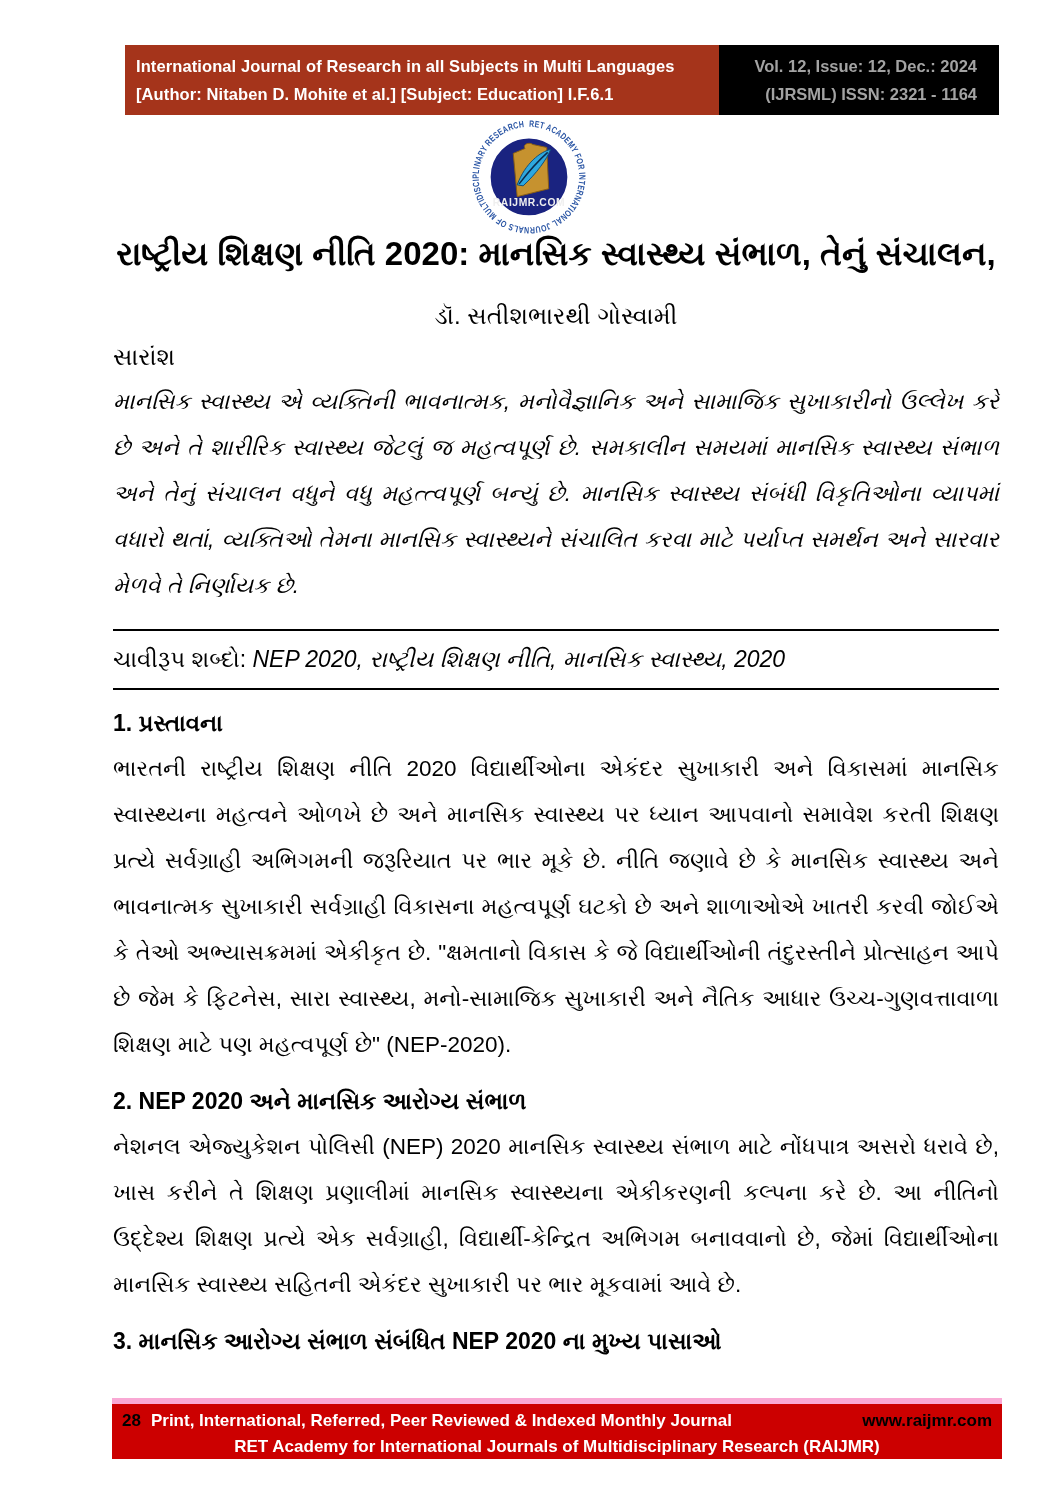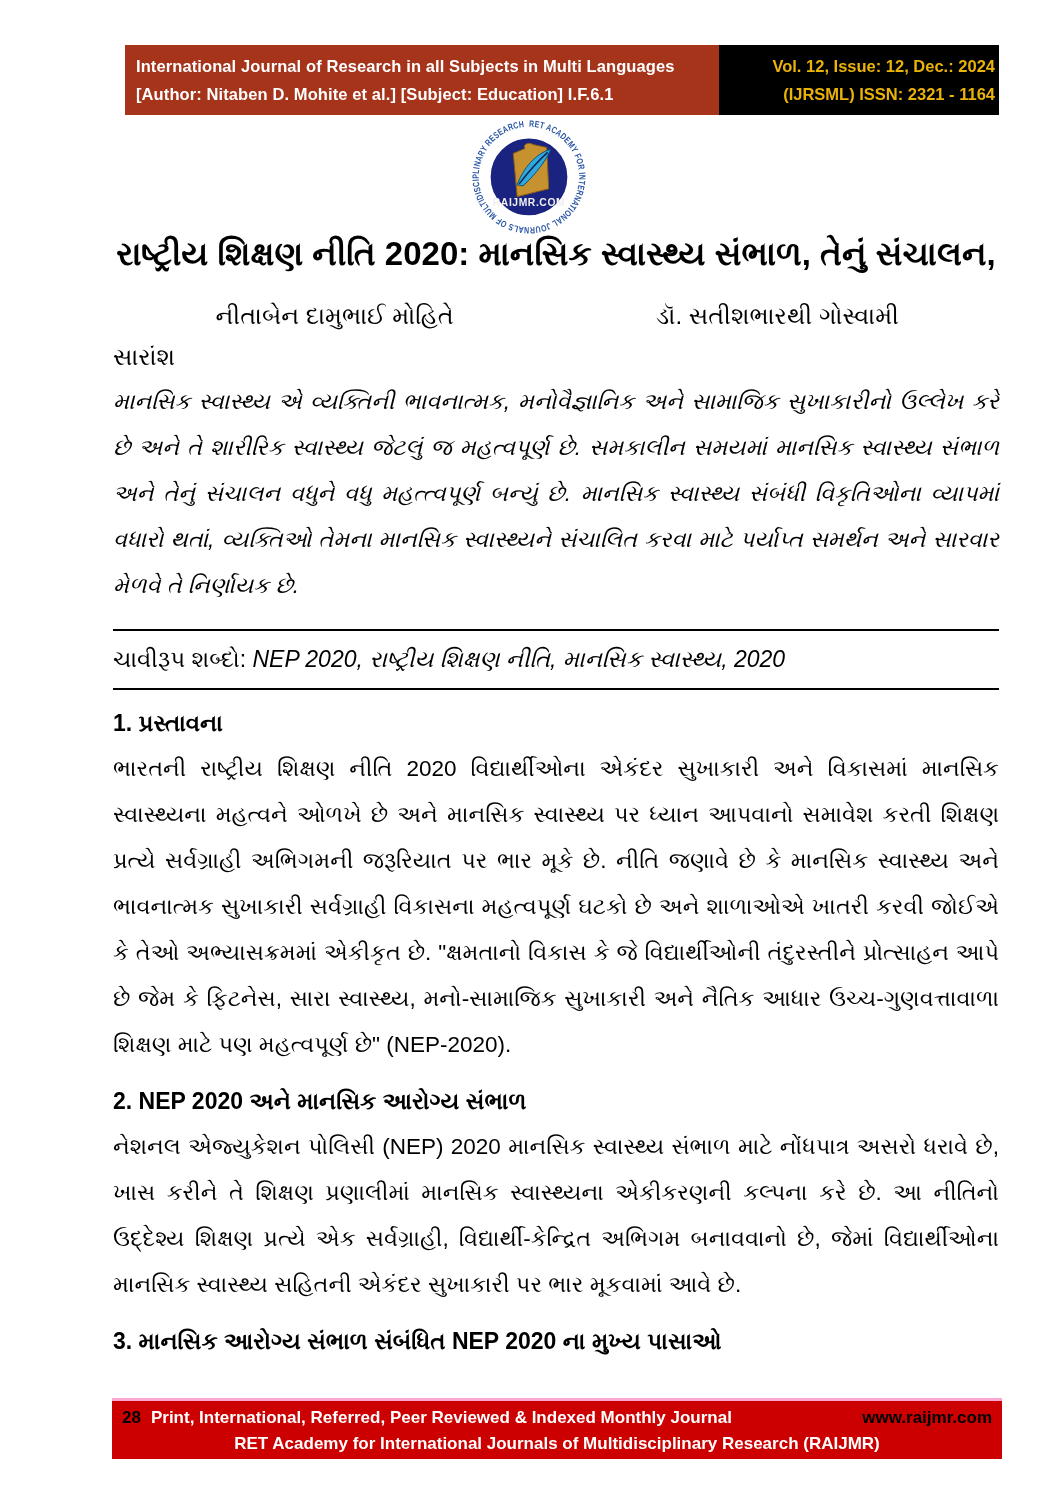--- a/index.html
+++ b/index.html
@@ -16,23 +16,23 @@
     position:absolute;left:125px;top:45px;width:874px;height:70px;
     display:flex;
   }
   .header-left{
     flex:1 1 auto;background:#A5341B;color:#fff;
     font-weight:bold;font-size:16.5px;line-height:28px;
     padding:7px 8px 7px 11px;box-sizing:border-box;
     letter-spacing:.1px;
   }
   .header-right{
-    width:280px;background:#000;color:#eab308;
+    width:280px;background:#000;color:#a3a3a3;
     font-weight:bold;font-size:16.5px;line-height:28px;
-    padding:7px 4px 7px 6px;box-sizing:border-box;
+    padding:7px 22px 7px 6px;box-sizing:border-box;
     text-align:right;
   }
   
   .logo-wrap{
     position:absolute;left:449px;top:116px;width:160px;height:120px;
     display:flex;align-items:center;justify-content:center;
   }
   
   .content{
     position:absolute;left:113px;top:226px;width:886px;
@@ -51,21 +51,21 @@
   .rule{border:none;border-top:2px solid #000;margin:20px 0 0 0;}
   .keywords-line{font-size:23px;line-height:30px;padding:13px 0 14px 0;}
   .keywords-value{font-style:italic;}
   .section-heading{font-weight:bold;font-size:23px;line-height:34px;margin-top:16px;}
   .section-body{
     font-size:22.5px;line-height:46px;text-align:justify;margin-top:6px;
   }
   
   .footer{
     position:absolute;left:112px;top:1398px;width:890px;height:61px;
-    background:#CC0000;border-top:3px solid #f9a8d4;
+    background:#CC0000;border-top:6px solid #f9a8d4;
     box-sizing:border-box;
     font-weight:bold;font-size:17px;color:#fff;
     padding:4px 10px 0 10px;
   }
   .footer-row1{display:flex;align-items:baseline;line-height:26px;}
   .footer-pg{color:#000;margin-right:10px;}
   .footer-site{color:#000;margin-left:auto;text-decoration:none;}
   .footer-row2{text-align:center;line-height:26px;}
   
   .ring-text{fill:#2B56A5;font-weight:bold;font-size:9.3px;letter-spacing:.4px;}
@@ -103,21 +103,20 @@
     </svg>
   </div>
 
   <div class="content">
 
     <div class="paper-title">
       <div>રાષ્ટ્રીય શિક્ષણ નીતિ 2020: માનસિક સ્વાસ્થ્ય સંભાળ, તેનું સંચાલન,</div>
     </div>
 
     <div class="authors-row">
-      <div class="authors-col">નીતાબેન દામુભાઈ મોહિતે</div>
       <div class="authors-col">ડૉ. સતીશભારથી ગોસ્વામી</div>
     </div>
 
     <div class="abstract-heading">સારાંશ</div>
     <div class="abstract-body">માનસિક સ્વાસ્થ્ય એ વ્યક્તિની ભાવનાત્મક, મનોવૈજ્ઞાનિક અને સામાજિક સુખાકારીનો ઉલ્લેખ કરે છે અને તે શારીરિક સ્વાસ્થ્ય જેટલું જ મહત્વપૂર્ણ છે. સમકાલીન સમયમાં માનસિક સ્વાસ્થ્ય સંભાળ અને તેનું સંચાલન વધુને વધુ મહત્ત્વપૂર્ણ બન્યું છે. માનસિક સ્વાસ્થ્ય સંબંધી વિકૃતિઓના વ્યાપમાં વધારો થતાં, વ્યક્તિઓ તેમના માનસિક સ્વાસ્થ્યને સંચાલિત કરવા માટે પર્યાપ્ત સમર્થન અને સારવાર મેળવે તે નિર્ણાયક છે.</div>
 
     <hr class="rule">
     <div class="keywords-line">
       <span>ચાવીરૂપ શબ્દો:</span>
       <span class="keywords-value">NEP 2020, રાષ્ટ્રીય શિક્ષણ નીતિ, માનસિક સ્વાસ્થ્ય, 2020</span>

